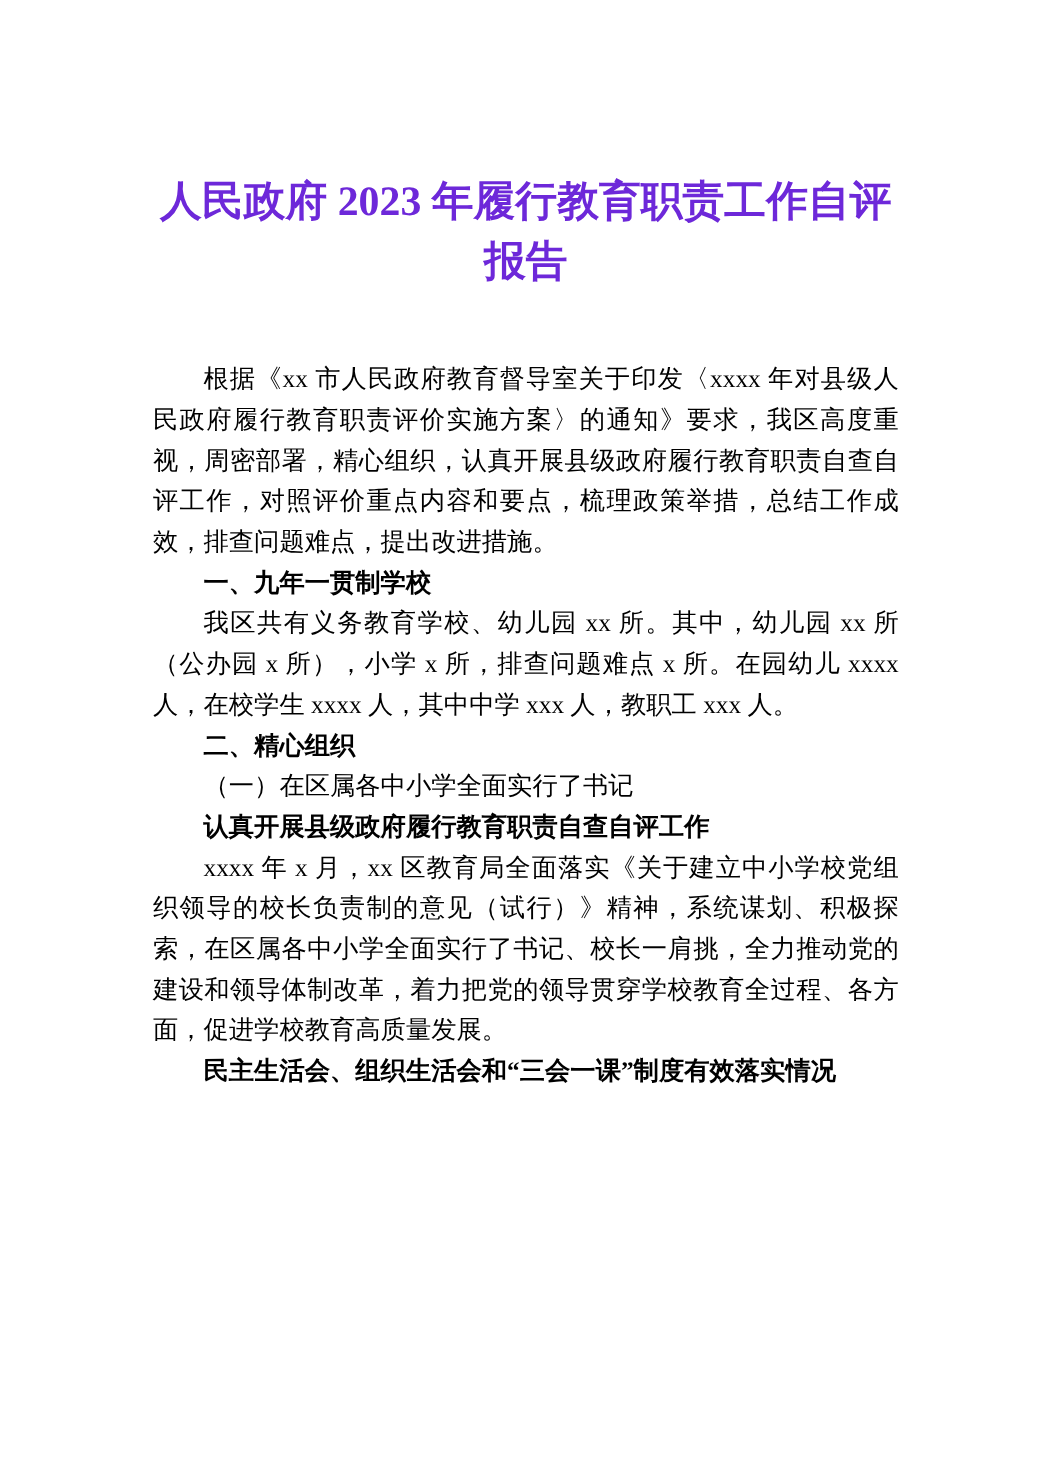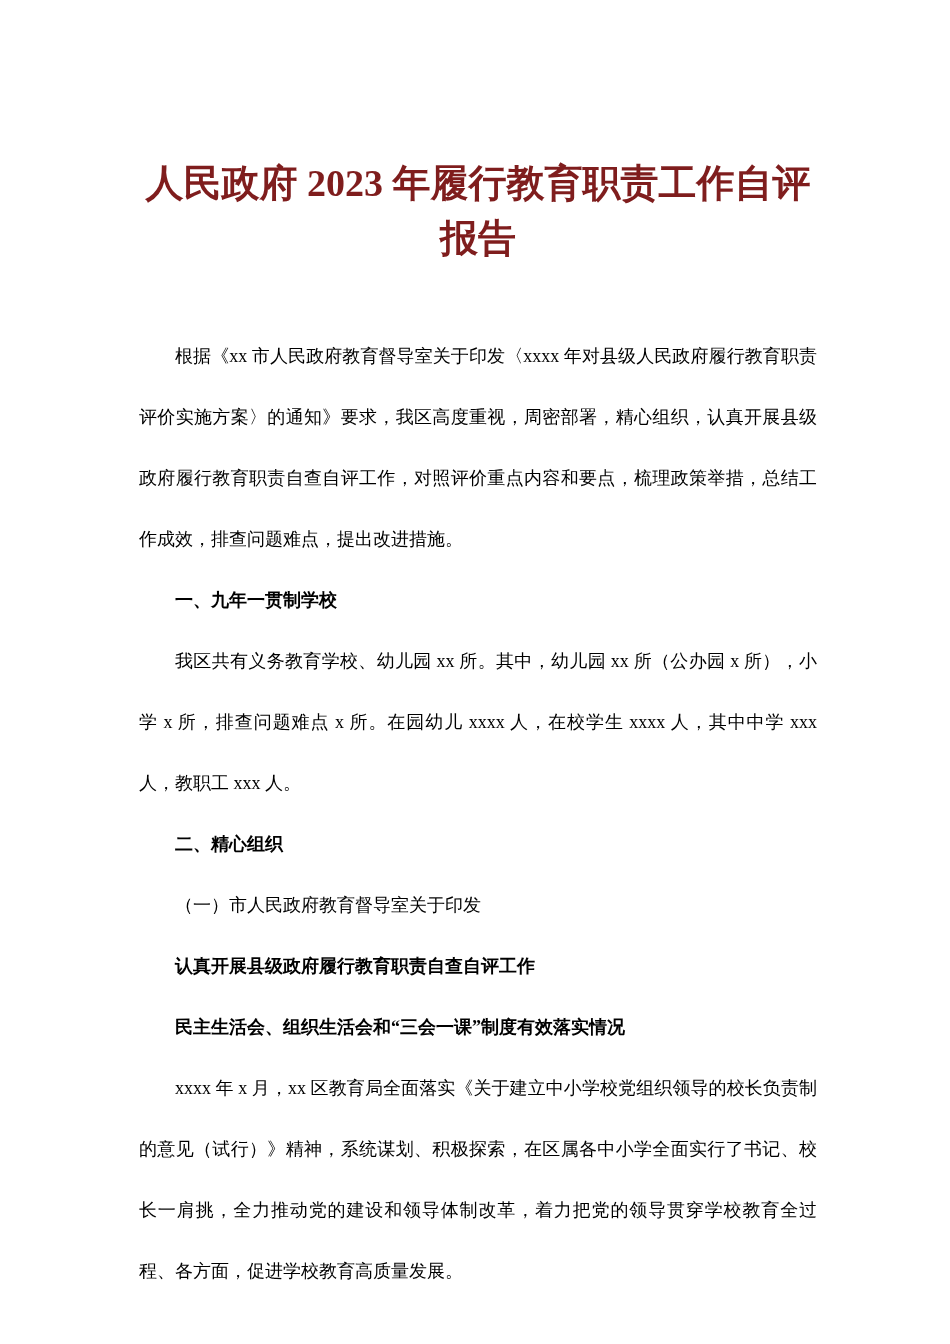--- a/index.html
+++ b/index.html
@@ -19,26 +19,26 @@
     overflow: hidden;
     font-family: "Liberation Serif", "DejaVu Serif", serif;
   }
   .doc-title {
     margin: 156px 0 60px 0;
     font-size: 38px;
     font-weight: bold;
     line-height: 55px;
     text-align: center;
     font-family: "Liberation Serif", "DejaVu Serif", serif;
-    color: #7f1d1d;
+    color: #6d28d9;
   }
   .para {
     margin: 0;
-    font-size: 18px;
-    line-height: 61px;
+    font-size: 23px;
+    line-height: 37px;
     text-align: justify;
     text-indent: 2em;
     color: #000000;
     word-break: break-all;
   }
   .para-body {
     font-family: "Liberation Serif", "DejaVu Serif", serif;
     font-weight: normal;
   }
   .para-heading-sans {
@@ -62,21 +62,21 @@
 
   <div>
     <p class="para para-body">根据《xx 市人民政府教育督导室关于印发〈xxxx 年对县级人民政府履行教育职责评价实施方案〉的通知》要求，我区高度重视，周密部署，精心组织，认真开展县级政府履行教育职责自查自评工作，对照评价重点内容和要点，梳理政策举措，总结工作成效，排查问题难点，提出改进措施。</p>
 
     <p class="para para-heading-sans">一、九年一贯制学校</p>
 
     <p class="para para-body">我区共有义务教育学校、幼儿园 xx 所。其中，幼儿园 xx 所（公办园 x 所），小学 x 所，排查问题难点 x 所。在园幼儿 xxxx 人，在校学生 xxxx 人，其中中学 xxx 人，教职工 xxx 人。</p>
 
     <p class="para para-heading-sans">二、精心组织</p>
 
-    <p class="para para-heading-kai">（一）市人民政府教育督导室关于印发</p>
+    <p class="para para-heading-kai">（一）在区属各中小学全面实行了书记</p>
 
     <p class="para para-heading-bold">认真开展县级政府履行教育职责自查自评工作</p>
 
+    <p class="para para-body">xxxx 年 x 月，xx 区教育局全面落实《关于建立中小学校党组织领导的校长负责制的意见（试行）》精神，系统谋划、积极探索，在区属各中小学全面实行了书记、校长一肩挑，全力推动党的建设和领导体制改革，着力把党的领导贯穿学校教育全过程、各方面，促进学校教育高质量发展。</p>
+
     <p class="para para-heading-bold">民主生活会、组织生活会和“三会一课”制度有效落实情况</p>
-
-    <p class="para para-body">xxxx 年 x 月，xx 区教育局全面落实《关于建立中小学校党组织领导的校长负责制的意见（试行）》精神，系统谋划、积极探索，在区属各中小学全面实行了书记、校长一肩挑，全力推动党的建设和领导体制改革，着力把党的领导贯穿学校教育全过程、各方面，促进学校教育高质量发展。</p>
   </div>
 </div>
 
 </body></html>

